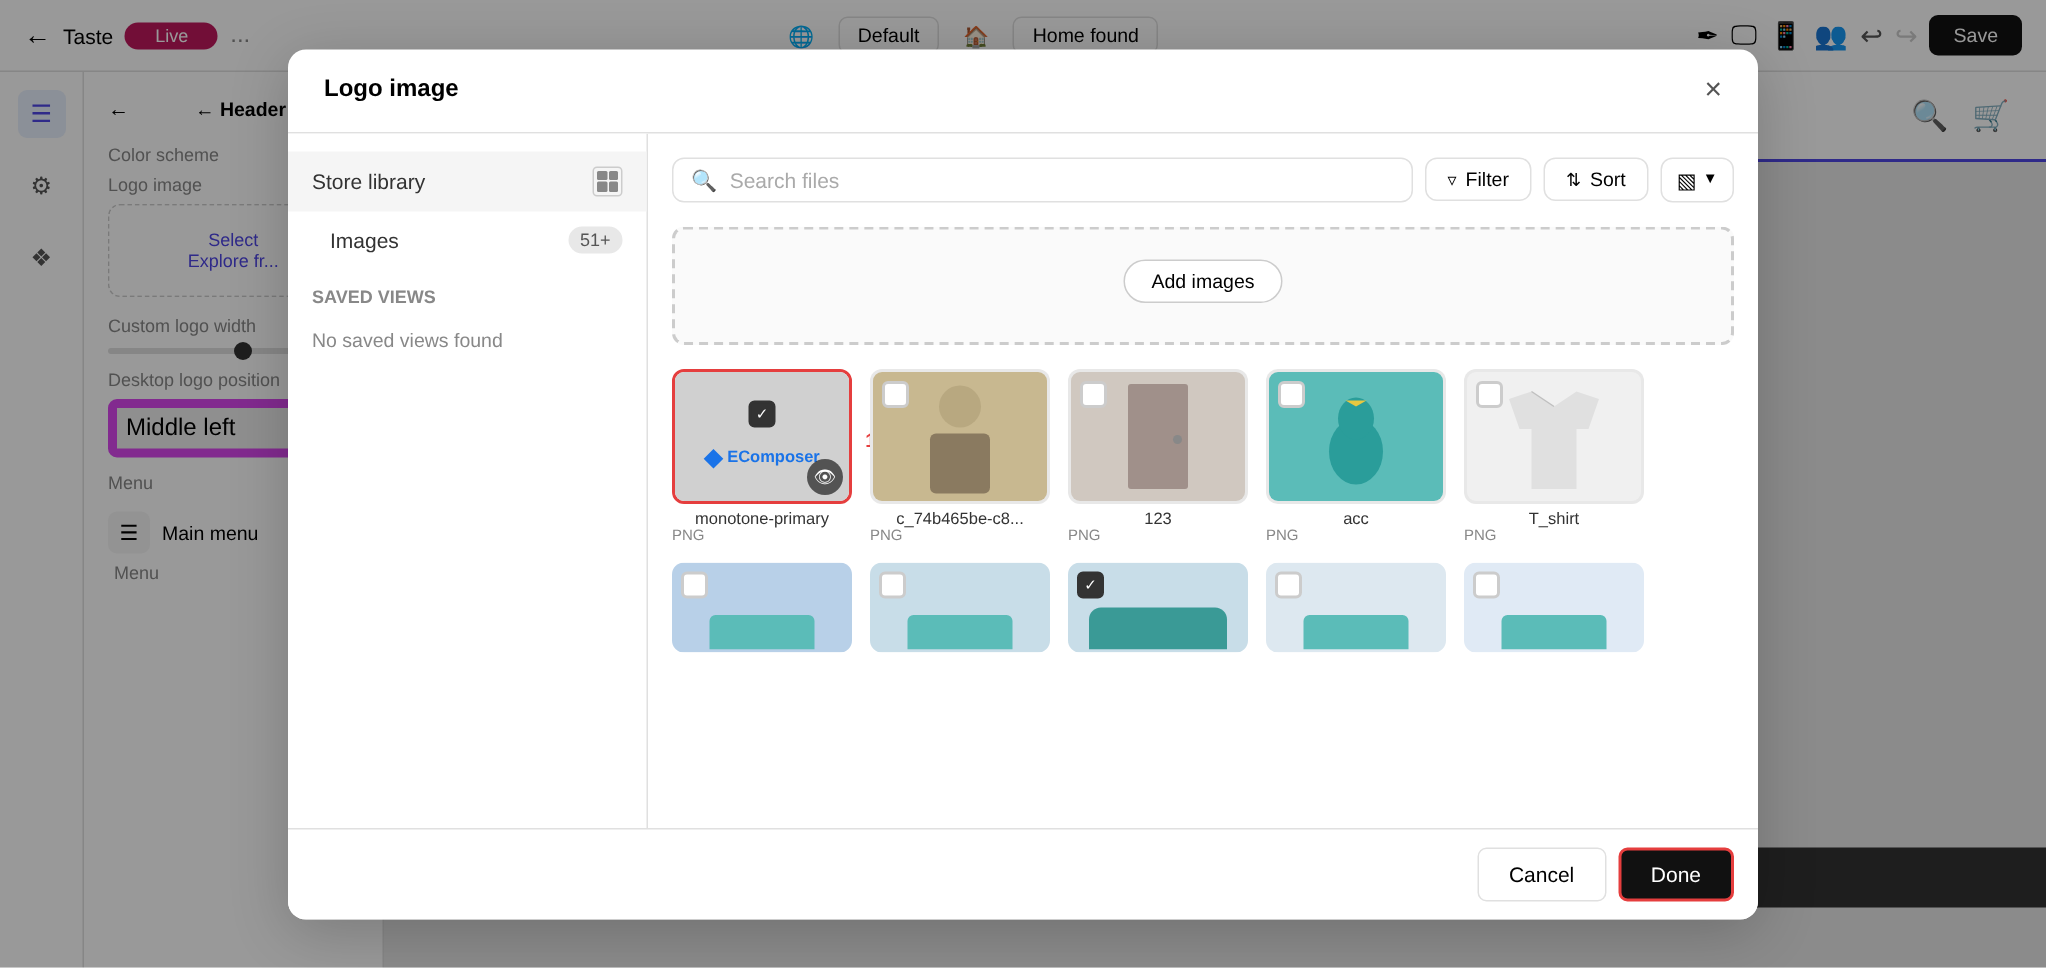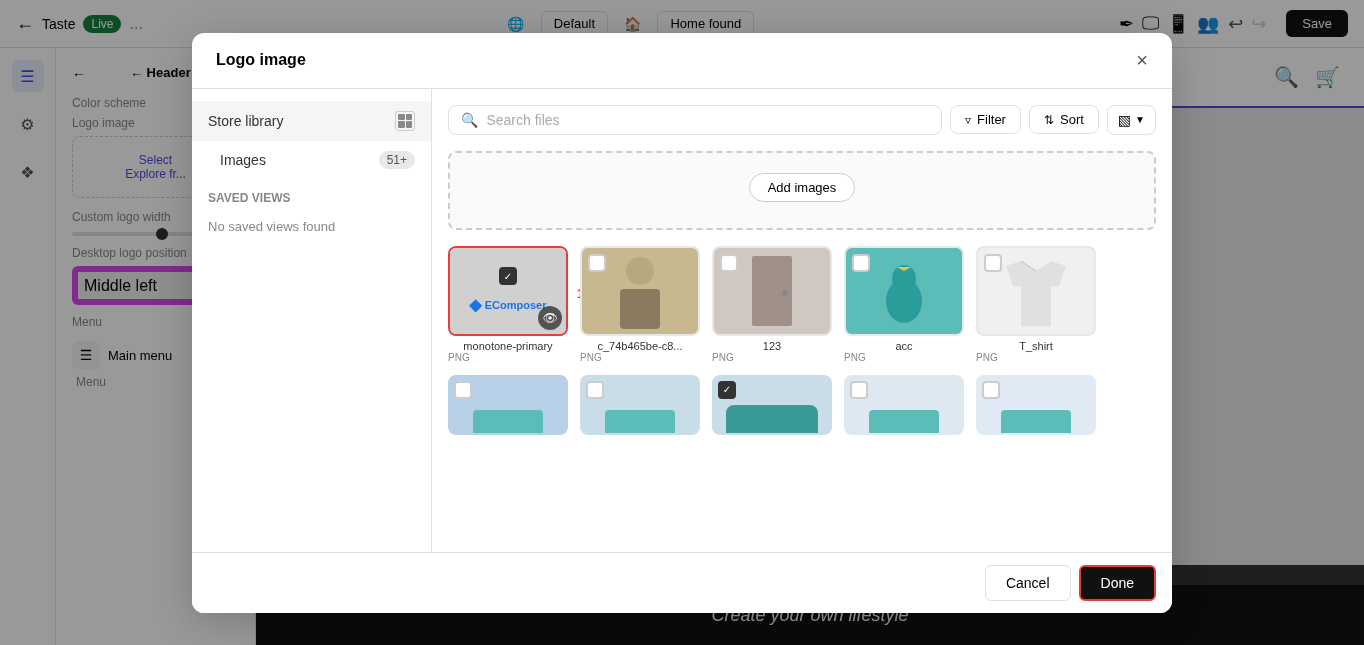--- a/index.html
+++ b/index.html
@@ -11,23 +11,23 @@
       background: #f5f5f5;
     }
     .topbar {
       position: absolute; top: 0; left: 0; right: 0; height: 48px;
       background: #fff; border-bottom: 1px solid #e0e0e0;
       display: flex; align-items: center; padding: 0 16px; gap: 12px;
     }
     .topbar-left { display: flex; align-items: center; gap: 8px; }
     .topbar-center { flex: 1; display: flex; align-items: center; justify-content: center; gap: 16px; }
     .topbar-right { display: flex; align-items: center; gap: 8px; }
-    .live-badge { background: #15803d; color: #fff; border-radius: 10px; padding: 2px 8px; font-size: 12px; }
+    .live-badge { background: #be185d; color: #fff; border-radius: 10px; padding: 2px 20px; font-size: 12px; }
     .topbar-btn { background: none; border: 1px solid #e0e0e0; border-radius: 6px; padding: 4px 12px; cursor: pointer; font-size: 13px; }
-    .save-btn { background: #111; color: #fff; border: none; border-radius: 6px; padding: 6px 16px; cursor: pointer; font-size: 13px; margin-left: 12px; }
+    .save-btn { background: #111; color: #fff; border: none; border-radius: 6px; padding: 6px 16px; cursor: pointer; font-size: 13px; }
     .sidebar-left {
       position: absolute; top: 48px; left: 0; width: 56px; height: 597px;
       background: #fff; border-right: 1px solid #e0e0e0;
       display: flex; flex-direction: column; align-items: center; padding: 12px 0; gap: 16px;
     }
     .sidebar-icon { width: 32px; height: 32px; display: flex; align-items: center; justify-content: center; border-radius: 6px; cursor: pointer; color: #555; font-size: 16px; }
     .sidebar-icon.active { background: #e8f0fe; color: #4f46e5; }
     .panel-left {
       position: absolute; top: 48px; left: 56px; width: 200px; height: 597px;
       background: #fff; border-right: 1px solid #e0e0e0; padding: 16px;
@@ -222,23 +222,20 @@
 
   <div class="preview-area">
     <div class="preview-topbar">
       <div style="font-size:22px; font-style:italic; font-weight:700; color:#888;">T</div>
       <div style="display:flex; gap:16px; align-items:center;">
         <span style="font-size:20px; cursor:pointer;">🔍</span>
         <span style="font-size:20px; cursor:pointer;">🛒</span>
       </div>
     </div>
     <div style="position:absolute; bottom:40px; left:0; right:0; text-align:center; padding:20px; background:#333;">
-    </div>
-    <div class="preview-footer">
-      <span>Create your own lifestyle</span>
     </div>
   </div>
 </div>
 
 <div class="modal-overlay">
   <div class="modal">
 
     <div class="modal-header">
       <span class="modal-title">Logo image</span>
       <button class="modal-close">×</button>

